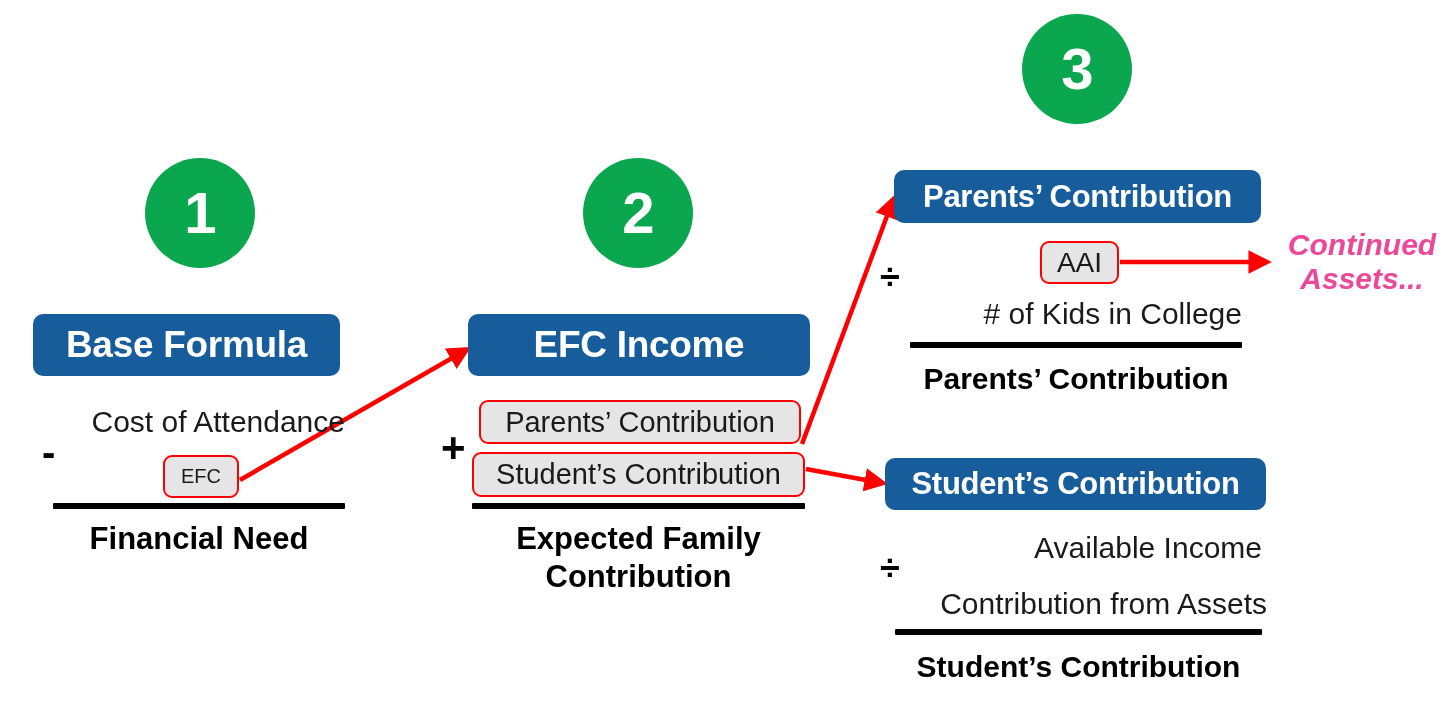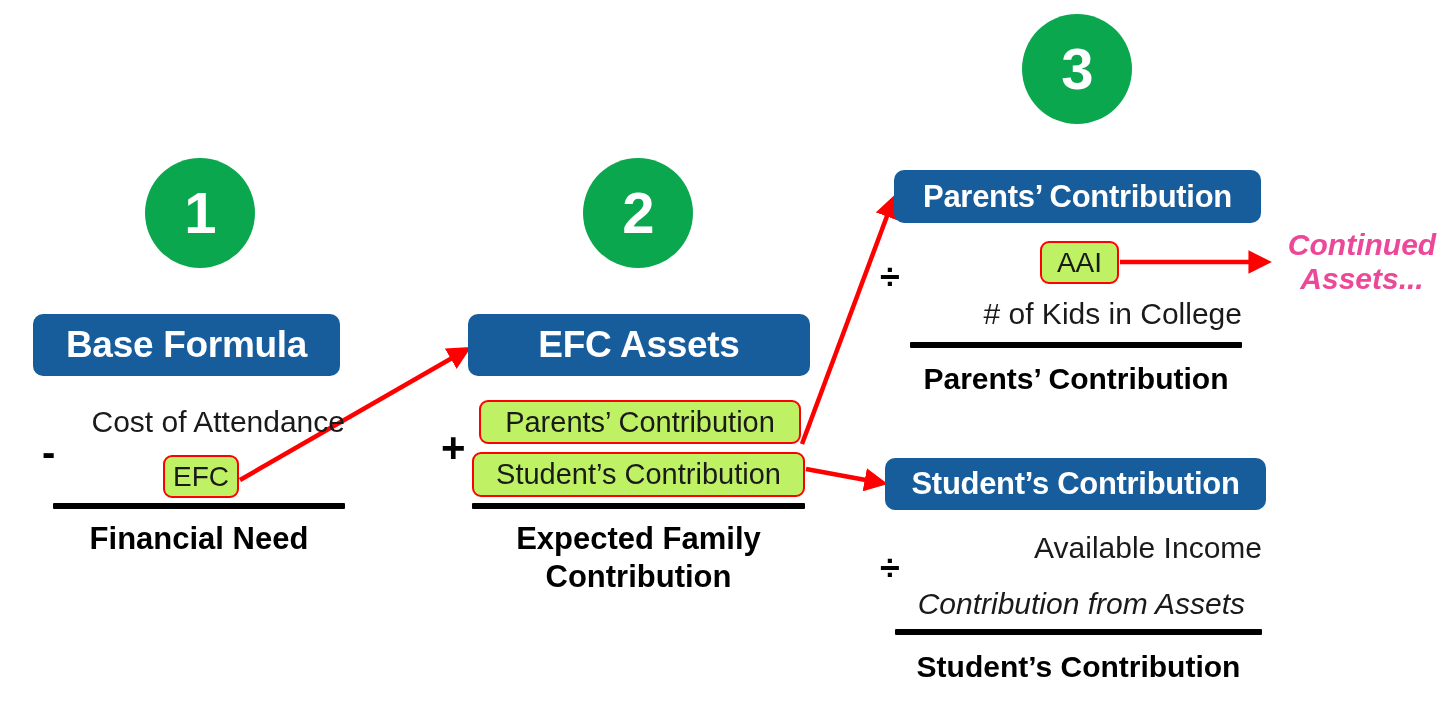--- a/index.html
+++ b/index.html
@@ -42,21 +42,21 @@
     font-weight: bold;
     text-align: center;
     white-space: nowrap;
     letter-spacing: -0.3px;
   }
 
   
   .red-box {
     border: 2.5px solid #FF0000;
     border-radius: 9px;
-    background: #bef264;
+    background: #e5e5e5;
     color: #1a1a1a;
     display: flex;
     align-items: center;
     justify-content: center;
     white-space: nowrap;
     box-sizing: border-box;
   }
 
   
   .term {
@@ -126,29 +126,29 @@
   </svg>
 
   <div class="abs step-badge" style="left:145px; top:158px; width:110px; height:110px; font-size:58px;">1</div>
 
   <div class="abs blue-pill" style="left:33px; top:314px; width:307px; height:62px; font-size:37px;">Base Formula</div>
 
   <div class="abs term" style="left:53px; top:405px; width:292px; font-size:30px;">Cost of Attendance</div>
 
   <div class="abs op" style="left:42px; top:432px; font-size:40px;">-</div>
 
-  <div class="abs red-box" style="left:163px; top:455px; width:76px; height:43px; font-size:28px;">EFC</div>
+  <div class="abs red-box" style="left:163px; top:455px; width:76px; height:43px; font-size:20px;">EFC</div>
 
   <div class="abs rule" style="left:53px; top:503px; width:292px;"></div>
 
   <div class="abs term-bold" style="left:53px; top:521px; width:292px; font-size:31px;text-align:center;">Financial Need</div>
 
   <div class="abs step-badge" style="left:583px; top:158px; width:110px; height:110px; font-size:58px;">2</div>
 
-  <div class="abs blue-pill" style="left:468px; top:314px; width:342px; height:62px; font-size:37px;">EFC Assets</div>
+  <div class="abs blue-pill" style="left:468px; top:314px; width:342px; height:62px; font-size:37px;">EFC Income</div>
 
   <div class="abs op" style="left:441px; top:427px; font-size:42px;">+</div>
 
   <div class="abs red-box" style="left:479px; top:400px; width:322px; height:44px; font-size:29px;">Parents’ Contribution</div>
 
   <div class="abs red-box" style="left:472px; top:452px; width:333px; height:45px; font-size:29px;">Student’s Contribution</div>
 
   <div class="abs rule" style="left:472px; top:503px; width:333px;"></div>
 
   <div class="abs term-bold" style="left:462px; top:521px; width:353px; font-size:31px;">Expected Family</div>
@@ -172,19 +172,19 @@
     <div>Continued</div>
     <div>Assets...</div>
   </div>
 
   <div class="abs blue-pill" style="left:885px; top:458px; width:381px; height:52px; font-size:31px;">Student’s Contribution</div>
 
   <div class="abs op" style="left:880px; top:550px; font-size:36px;">÷</div>
 
   <div class="abs term" style="left:895px; top:531px; width:367px; font-size:30px;">Available Income</div>
 
-  <div class="abs term" style="left:878px; top:587px; width:367px; font-size:30px;font-style:italic;">Contribution from Assets</div>
+  <div class="abs term" style="left:900px; top:587px; width:367px; font-size:30px;">Contribution from Assets</div>
 
   <div class="abs rule" style="left:895px; top:629px; width:367px;"></div>
 
   <div class="abs term-bold" style="left:890px; top:650px; width:377px; font-size:30px;">Student’s Contribution</div>
 
 </div>
 
 </body></html>

